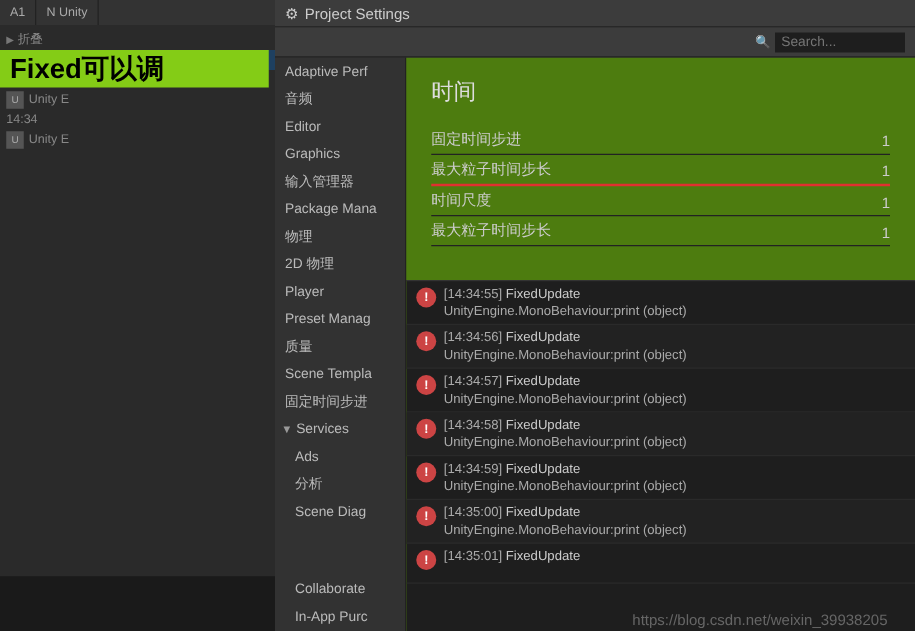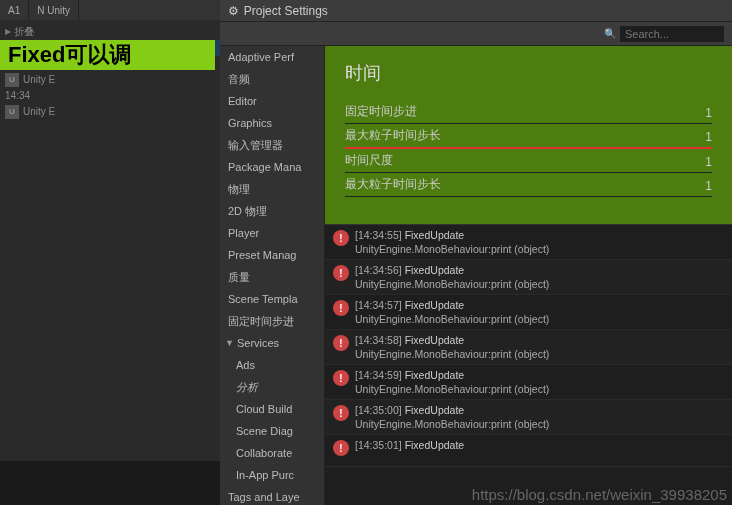--- a/index.html
+++ b/index.html
@@ -210,23 +210,23 @@
     }
 
     .console-text .classname {
       color: #aaa;
     }
 
     
     .watermark {
       position: absolute;
       bottom: 2px;
-      right: 5px;
+      right: 22px;
       color: #666;
-      font-size: 15px;
+      font-size: 12px;
     }
 
     
     .left-side-tabs {
       position: absolute;
       left: 0;
       top: 0;
       width: 220px;
       height: 461px;
       background: #2a2a2a;
@@ -354,24 +354,23 @@
         <div class="nav-item">Player</div>
         <div class="nav-item">Preset Manag</div>
         <div class="nav-item">质量</div>
         <div class="nav-item">Scene Templa</div>
         <div class="nav-item">固定时间步进</div>
         <div class="nav-section-header">
           <span class="arrow">▼</span>
           <span>Services</span>
         </div>
         <div class="nav-item" style="padding-left: 16px;">Ads</div>
-        <div class="nav-item" style="padding-left: 16px; font-style: italic;">分析</div>
-        <div class="nav-item" style="padding-left: 16px;">Cloud Build</div>
+        <div class="nav-item" style="padding-left: 16px;">分析</div>
         <div class="nav-item" style="padding-left: 16px;">Scene Diag</div>
-        <div class="nav-item" style="padding-left: 16px;">Collaborate</div>
+        <div class="nav-item" style="padding-left: 16px; margin-top: 40px;">Collaborate</div>
         <div class="nav-item" style="padding-left: 16px;">In-App Purc</div>
         <div class="nav-item">Tags and Laye</div>
       </div>
 
     <div class="main-panel">
 
       <div class="time-panel">
         <div class="panel-title">时间</div>
         <div class="settings-table">
 

